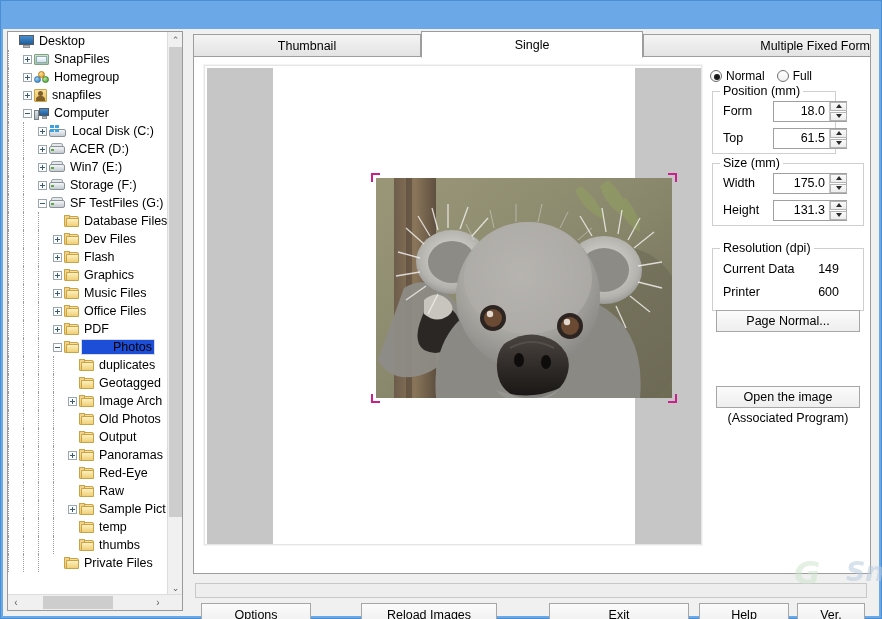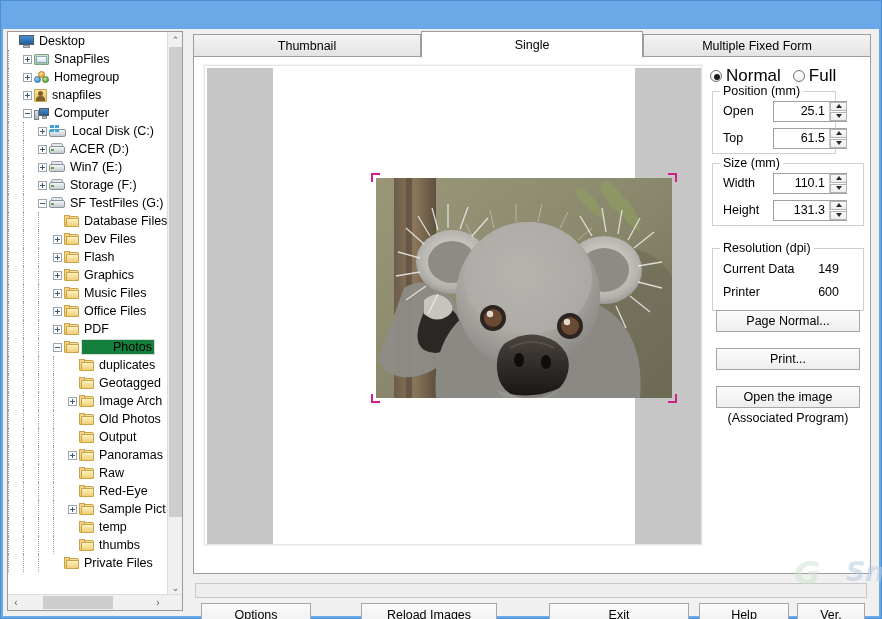--- a/index.html
+++ b/index.html
@@ -82,21 +82,21 @@
   .tree-row {
     position: relative;
     height: 18px;
     white-space: nowrap;
     font-size: 12.5px;
     color: #000000;
     display: flex; align-items: center;
     cursor: default;
   }
   .tree-row.selected .tlabel {
-    background: #15803d;
+    background: #1d4ed8;
     outline: 1px solid #dcdcdc;
     padding-left: 31px;
   }
   .expander {
     position: relative;
     width: 9px; height: 9px;
     border: 1px solid #9aa7b0;
     background: #fdfdfd;
     flex: 0 0 auto;
     margin-right: 2px;
@@ -292,21 +292,21 @@
     cursor: pointer;
   }
   .tab.active {
     top: 0px; height: 27px;
     background: #ffffff;
     border-bottom: 1px solid #ffffff;
     z-index: 3;
   }
   #tab-0 { left: 4px;   width: 228px; }
   #tab-1 { left: 232px; width: 222px; }
-  #tab-2 { left: 454px; width: 228px; }
+  #tab-2 { left: 454px; width: 228px; justify-content: flex-end; }
 
   #tabpanel {
     position: absolute; left: 4px; top: 25px;
     width: 678px; height: 518px;
     background: #ffffff;
     border: 1px solid #9d9d9d;
   }
 
   
   #preview-outer {
@@ -396,21 +396,21 @@
 
   
   #sidebar {
     position: absolute; left: 516px; top: 8px;
     width: 156px; height: 510px;
   }
   #radio-row {
     position: absolute; left: 0; top: 0;
     width: 156px; height: 22px;
     display: flex; align-items: center;
-    font-size: 17px;
+    font-size: 12px;
   }
   .radio {
     display: inline-flex; align-items: center; cursor: pointer;
     margin-right: 12px;
   }
   .radio .dot {
     position: relative;
     width: 12px; height: 12px; border-radius: 50%;
     border: 1px solid #707070;
     background: linear-gradient(#ffffff, #f0f0f0);
@@ -795,34 +795,34 @@
             <span class="dots" style="width:15px"></span>
             <span class="dots" style="width:15px"></span>
             <span class="dots" style="width:15px"></span>
             <span class="dots" style="width:15px"></span>
             <span class="expander none"></span>
             <span class="ticon ic-folder">
               <span class="f-back"></span>
               <span class="f-tab"></span>
               <span class="f-front"></span>
             </span>
+            <span class="tlabel">Red-Eye</span>
+          </div>
+          <div class="tree-row">
+            <span class="dots" style="width:15px"></span>
+            <span class="dots" style="width:15px"></span>
+            <span class="dots" style="width:15px"></span>
+            <span class="dots" style="width:15px"></span>
+            <span class="expander none"></span>
+            <span class="ticon ic-folder">
+              <span class="f-back"></span>
+              <span class="f-tab"></span>
+              <span class="f-front"></span>
+            </span>
             <span class="tlabel">Raw</span>
-          </div>
-          <div class="tree-row">
-            <span class="dots" style="width:15px"></span>
-            <span class="dots" style="width:15px"></span>
-            <span class="dots" style="width:15px"></span>
-            <span class="dots" style="width:15px"></span>
-            <span class="expander none"></span>
-            <span class="ticon ic-folder">
-              <span class="f-back"></span>
-              <span class="f-tab"></span>
-              <span class="f-front"></span>
-            </span>
-            <span class="tlabel">Red-Eye</span>
           </div>
           <div class="tree-row">
             <span class="dots" style="width:15px"></span>
             <span class="dots" style="width:15px"></span>
             <span class="dots" style="width:15px"></span>
             <span class="dots" style="width:15px"></span>
             <span class="expander plus"></span>
             <span class="ticon ic-folder">
               <span class="f-back"></span>
               <span class="f-tab"></span>
@@ -1021,23 +1021,23 @@
             </span>
             <span class="radio">
               <span class="dot"></span>
               <span>Full</span>
             </span>
           </div>
 
           <div class="group" id="grp-position">
             <span class="legend">Position (mm)</span>
             <div class="field-row" style="left:0;top:8px;">
-              <span class="field-label">Open</span>
+              <span class="field-label">Form</span>
               <span class="spin">
-                <span class="val">25.1</span>
+                <span class="val">18.0</span>
                 <span class="arrows">
                   <span class="ab up">
                       <i class="tri-u"></i>
                     </span>
                   <span class="ab dn">
                       <i class="tri-d"></i>
                     </span>
                 </span>
               </span>
             </div>
@@ -1055,21 +1055,21 @@
                 </span>
               </span>
             </div>
           </div>
 
           <div class="group" id="grp-size">
             <span class="legend">Size (mm)</span>
             <div class="field-row" style="left:0;top:8px;">
               <span class="field-label">Width</span>
               <span class="spin">
-                <span class="val">110.1</span>
+                <span class="val">175.0</span>
                 <span class="arrows">
                   <span class="ab up">
                       <i class="tri-u"></i>
                     </span>
                   <span class="ab dn">
                       <i class="tri-d"></i>
                     </span>
                 </span>
               </span>
             </div>
@@ -1097,23 +1097,20 @@
             </div>
             <div class="ro-row" style="left:0;top:33px;">
               <span>Printer</span>
               <span>600</span>
             </div>
           </div>
 
           <div class="sbtn" id="sb-pagesetup">
             <span>Page Normal...</span>
           </div>
-          <div class="sbtn" id="sb-print">
-            <span>Print...</span>
-          </div>
           <div class="sbtn" id="sb-open">
             <span>Open the image</span>
           </div>
           <div id="assoc-note">(Associated Program)</div>
         </div>
 
         <div id="watermark">
           <span class="wm-g">G</span>
           <span class="wm-text">SnapFiles</span>
         </div>

